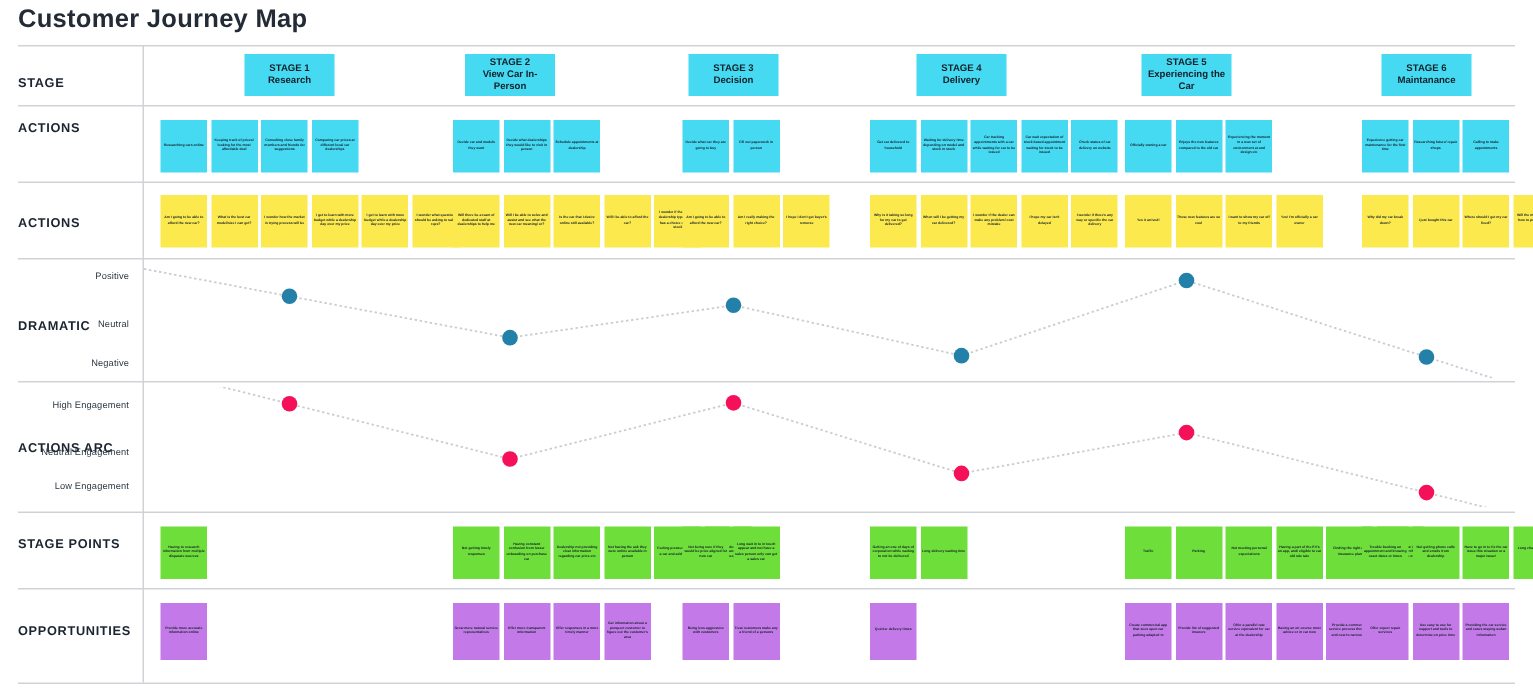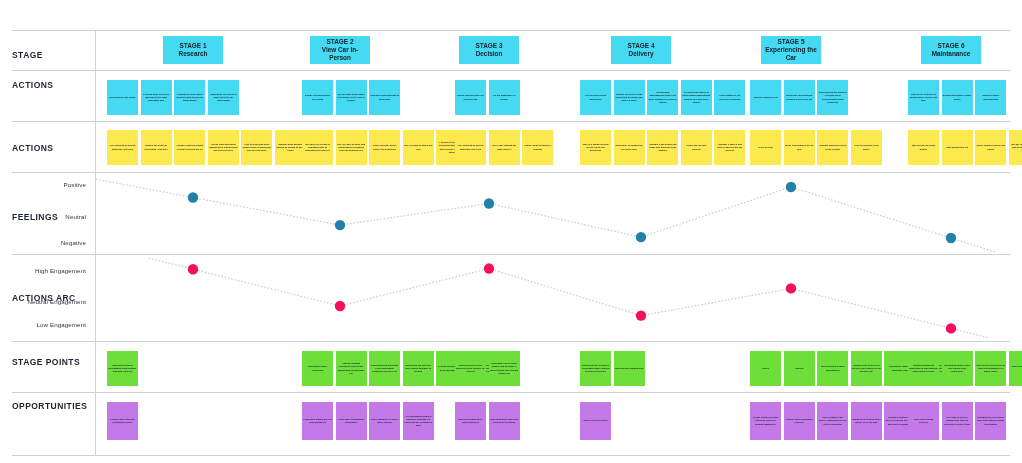--- a/index.html
+++ b/index.html
@@ -119,39 +119,40 @@
     width: 86px;
     left: 0;
     letter-spacing: .1px;
   }
 </style>
 </head>
 <body>
 
 <div id="board">
 
+  <div class="title">Customer Journey Map</div>
 
   <div class="vdiv"></div>
 
   <div class="hdiv full" style="top:30px"></div>
   <div class="hdiv full" style="top:70px"></div>
   <div class="hdiv full" style="top:121px"></div>
   <div class="hdiv full" style="top:172px"></div>
   <div class="hdiv full" style="top:254px"></div>
   <div class="hdiv full" style="top:341px"></div>
   <div class="hdiv full" style="top:392px"></div>
   <div class="hdiv full" style="top:455px"></div>
 
   <div class="rowlabel" style="top:50px">STAGE</div>
   <div class="rowlabel" style="top:80px">ACTIONS</div>
   <div class="rowlabel" style="top:143px">ACTIONS</div>
-  <div class="rowlabel" style="top:212px">FEELINGS</div>
+  <div class="rowlabel" style="top:212px">DRAMATIC</div>
   <div class="rowlabel" style="top:293px">ACTIONS ARC</div>
   <div class="rowlabel" style="top:357px">STAGE POINTS</div>
-  <div class="rowlabel" style="top:401px">OPPORTUNITIES</div>
+  <div class="rowlabel" style="top:415px">OPPORTUNITIES</div>
 
   <div id="stages-layer">
       <div class="stage" style="left: 163px; top: 36px; width: 60px; height: 28px;">
         <span class="sno">STAGE 1</span>
         <span class="snm">Research</span>
       </div>
       <div class="stage" style="left: 310px; top: 36px; width: 60px; height: 28px;">
         <span class="sno">STAGE 2</span>
         <span class="snm">View Car In-Person</span>
       </div>

